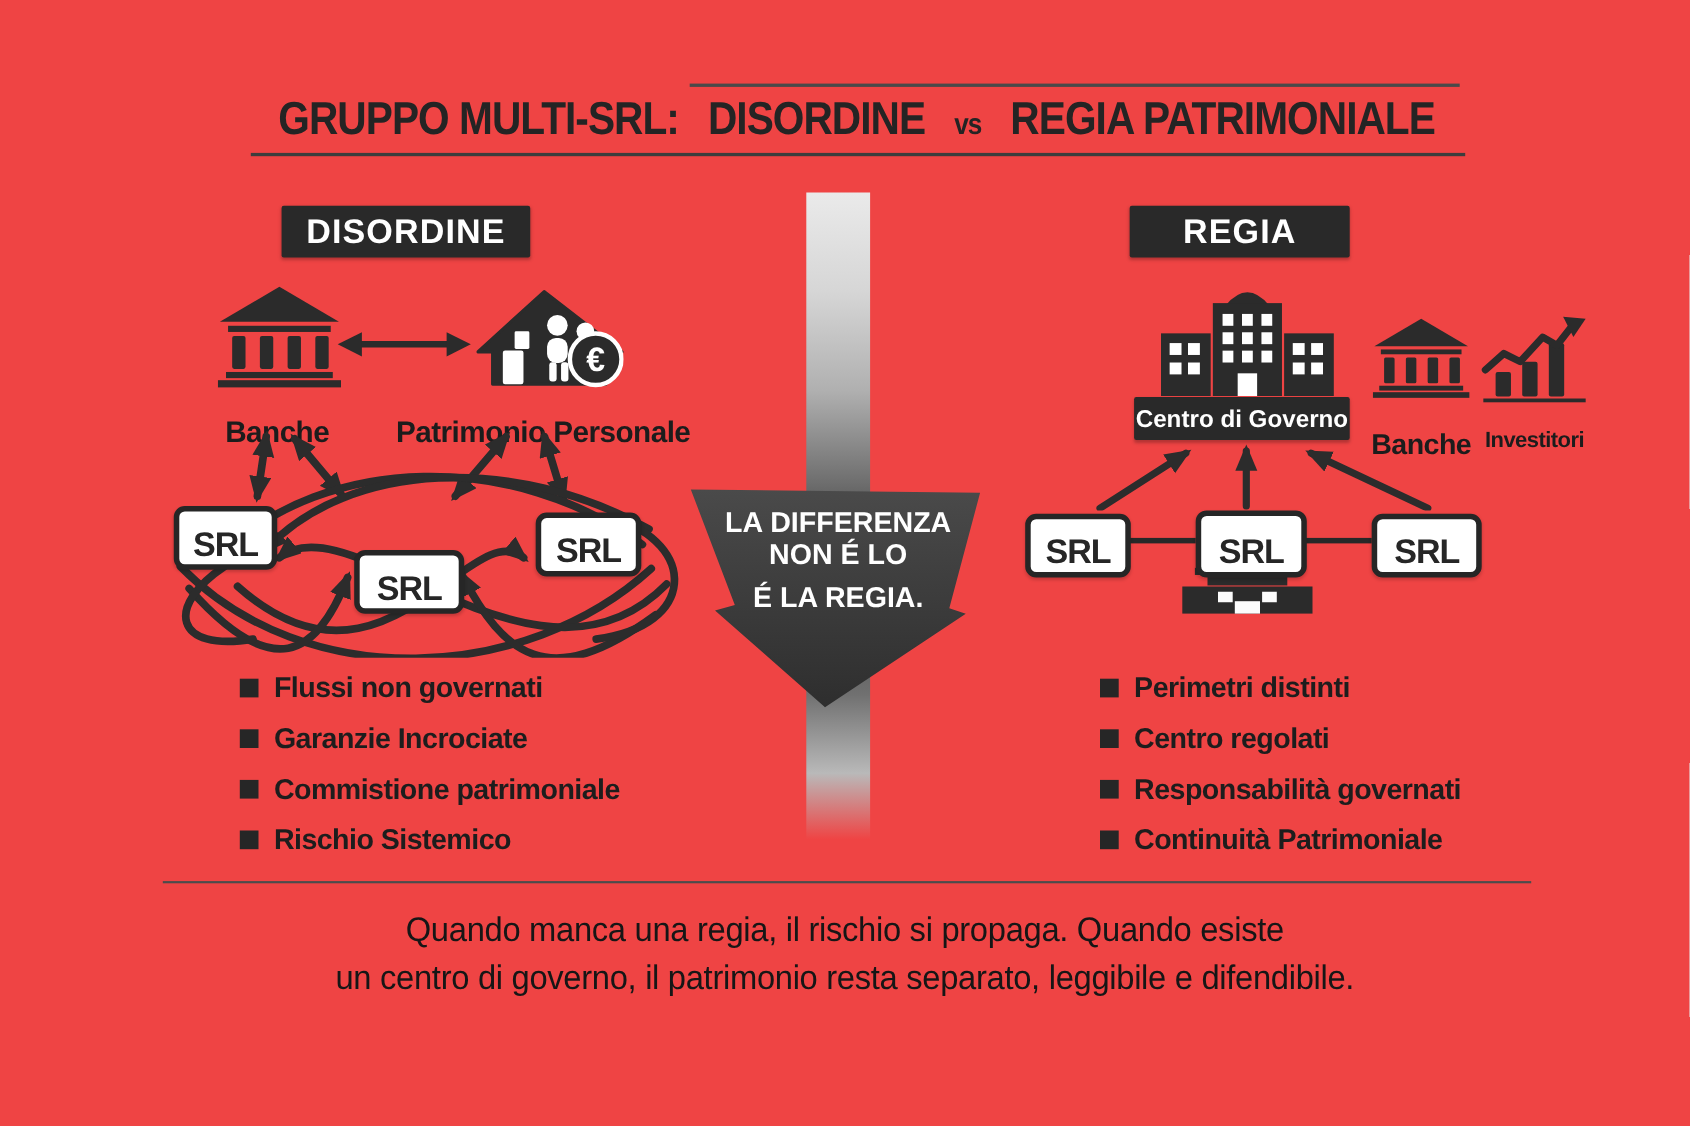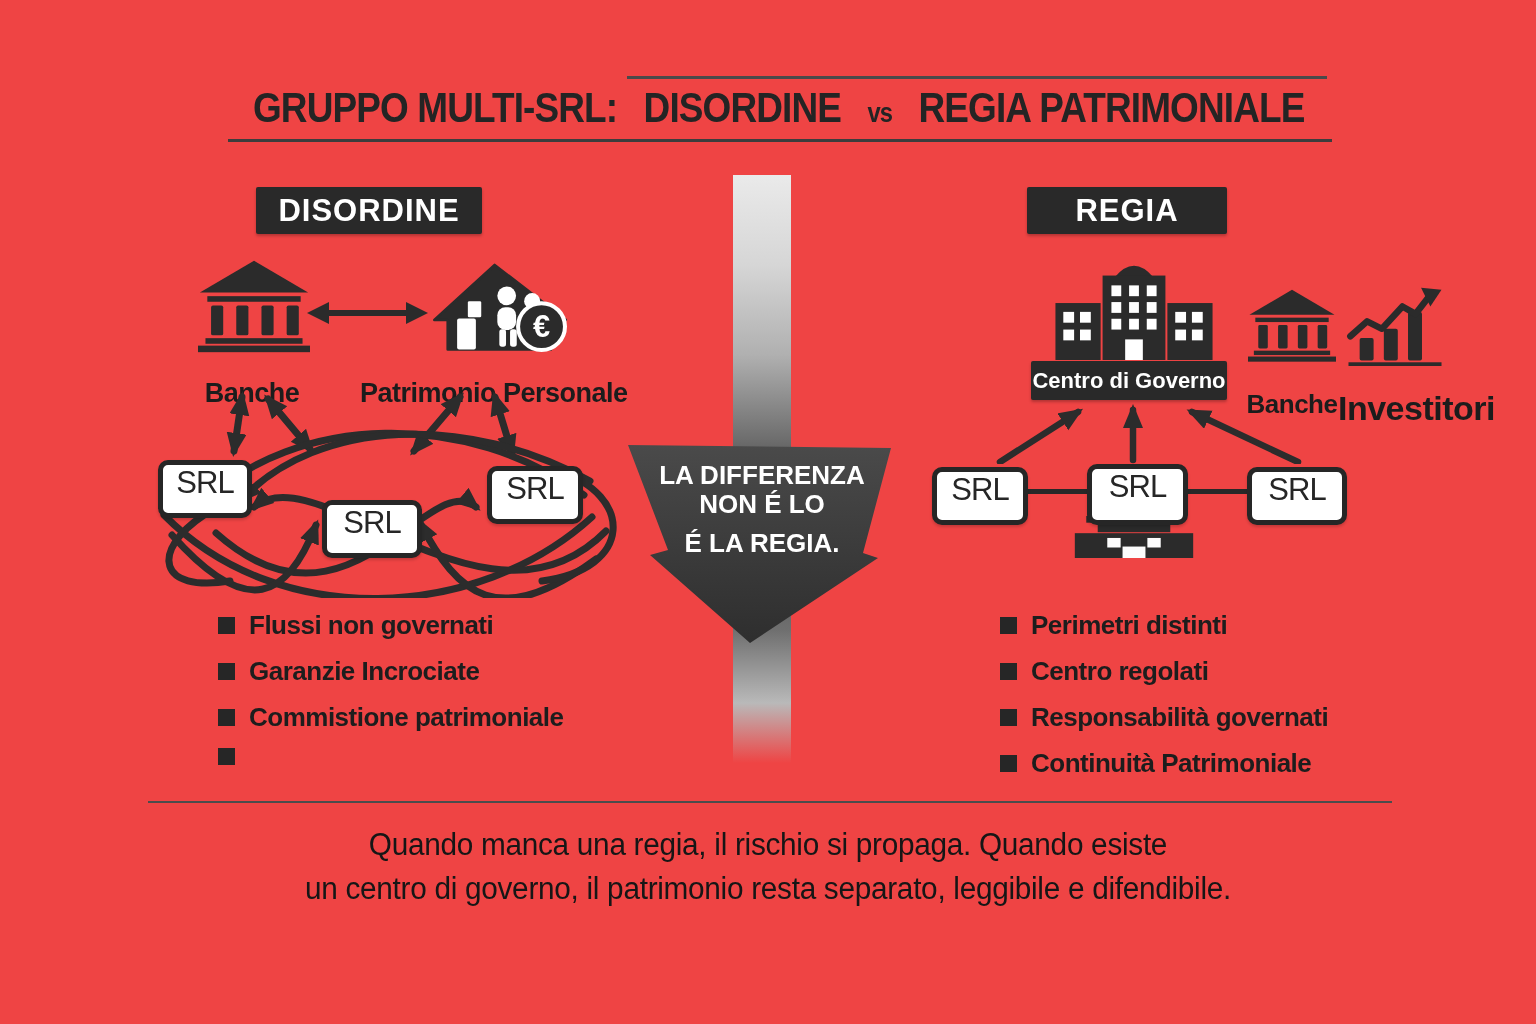--- a/index.html
+++ b/index.html
@@ -23,22 +23,22 @@
     background:#292929;color:#fff;display:flex;align-items:center;justify-content:center;
     font-weight:700;letter-spacing:1px;border-radius:2px;
     box-shadow:0 2px 3px rgba(0,0,0,0.25);
   }
   .hdr-box.big{font-size:31px;}
   .node-label{
     font-weight:700;font-size:27px;letter-spacing:-0.5px;color:#1c1c1c;text-align:center;white-space:nowrap;margin-top:25px;
   }
   .srl-box{
     background:#fff;border:5px solid #262626;border-radius:10px;
-    display:flex;align-items:flex-start;justify-content:center;
-    font-weight:400;font-size:31px;letter-spacing:-1px;color:#262626;
+    display:flex;align-items:flex-end;justify-content:center;
+    font-weight:700;font-size:31px;letter-spacing:-1px;color:#262626;
     box-shadow:0 2px 3px rgba(0,0,0,0.18);z-index:3;
   }
   .connector{background:#282828;z-index:2;}
   ul.bullets{list-style:none;margin:0;padding:0;}
   ul.bullets li{
     display:flex;align-items:center;gap:14px;margin-bottom:15px;
     font-weight:700;font-size:26px;letter-spacing:-0.5px;color:#1d1d1d;white-space:nowrap;margin-left:34px;
   }
   ul.bullets .sq{width:17px;height:17px;background:#262626;flex:0 0 auto;}
   .band{
@@ -178,20 +178,21 @@
     <li>
         <span class="sq"></span>
         <span>Garanzie Incrociate</span>
       </li>
     <li>
         <span class="sq"></span>
         <span>Commistione patrimoniale</span>
       </li>
     <li>
         <span class="sq"></span>
+        <span>Rischio Sistemico</span>
       </li>
   </ul>
 
   <div class="abs hdr-box big" style="left:1027px;top:187px;width:200px;height:47px;">
     <span>REGIA</span>
   </div>
 
   <svg class="abs" style="left:1050px;top:252px;" width="168" height="108" viewBox="0 0 168 110">
     <path class="ink" d="M64,26 Q84,2 104,26 Z"></path>
     <rect class="ink" x="52" y="24" width="64" height="86"></rect>
@@ -238,21 +239,21 @@
   </div>
 
   <svg class="abs" style="left:1346px;top:286px;" width="98" height="80" viewBox="0 0 100 86">
     <rect class="ink" x="12" y="56" width="15" height="24" rx="2"></rect>
     <rect class="ink" x="38" y="46" width="15" height="34" rx="2"></rect>
     <rect class="ink" x="64" y="28" width="15" height="52" rx="2"></rect>
     <polyline points="2,54 20,38 36,46 58,22 72,30 86,12" fill="none" stroke="#2b2b2b" stroke-width="7" stroke-linecap="round" stroke-linejoin="round"></polyline>
     <polygon class="ink" points="78,2 100,4 88,22"></polygon>
     <rect class="ink" x="0" y="82" width="100" height="4"></rect>
   </svg>
-  <div class="abs node-label" style="left:1338px;top:364px;width:114px;font-size:34px;">
+  <div class="abs node-label" style="left:1338px;top:364px;width:114px;font-size:20px;">
     <span>Investitori</span>
   </div>
 
   <svg class="abs" style="left:930px;top:398px;" width="450" height="66" viewBox="0 0 450 66">
     <defs>
       <marker id="ah2" markerUnits="userSpaceOnUse" markerWidth="28" markerHeight="24" refX="18" refY="10" orient="auto">
         <path d="M0,0 L24,10 L0,20 Z" fill="#2c2c2c"></path>
       </marker>
     </defs>
     <g stroke="#2c2c2c" stroke-width="6.5" stroke-linecap="round">

